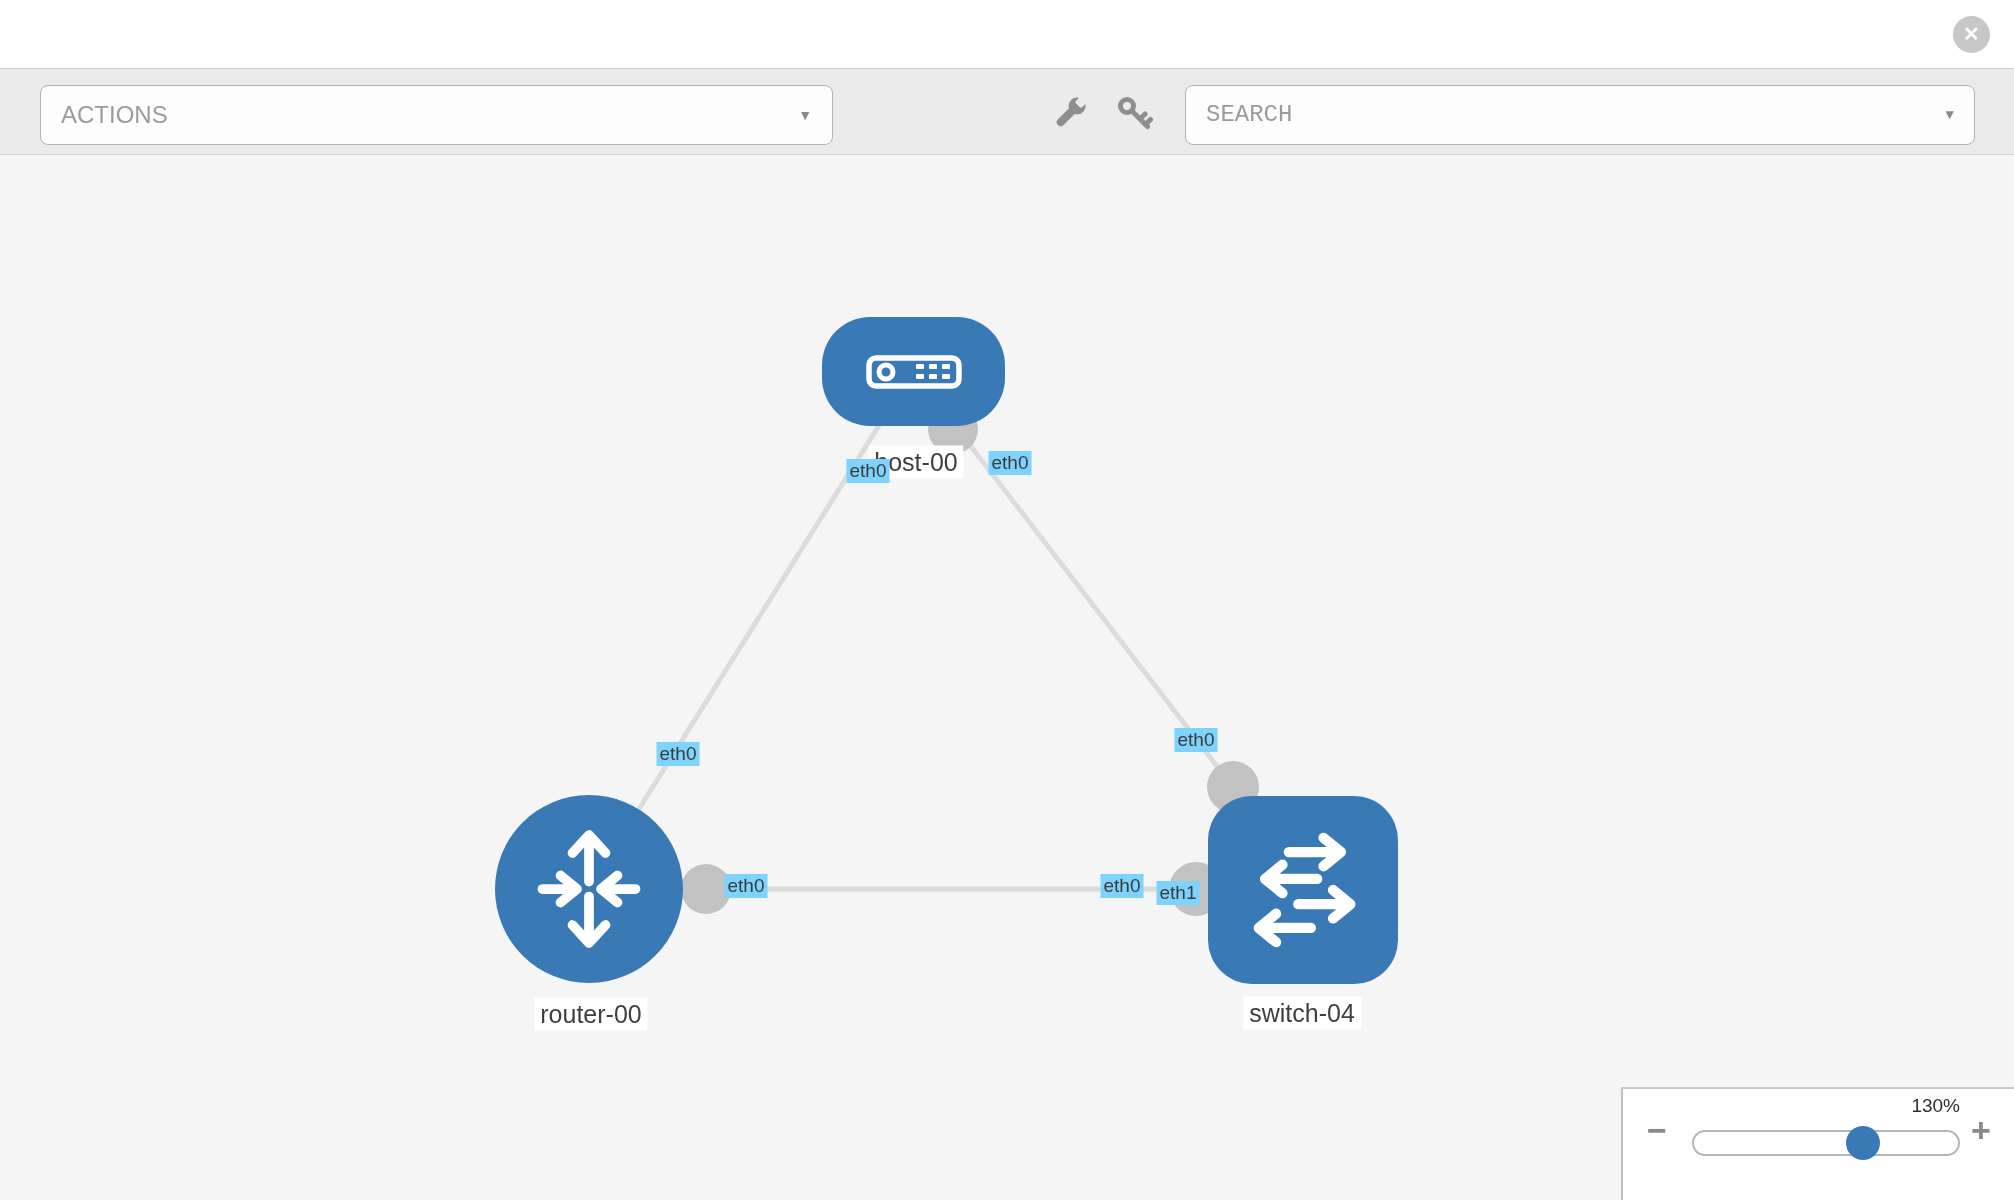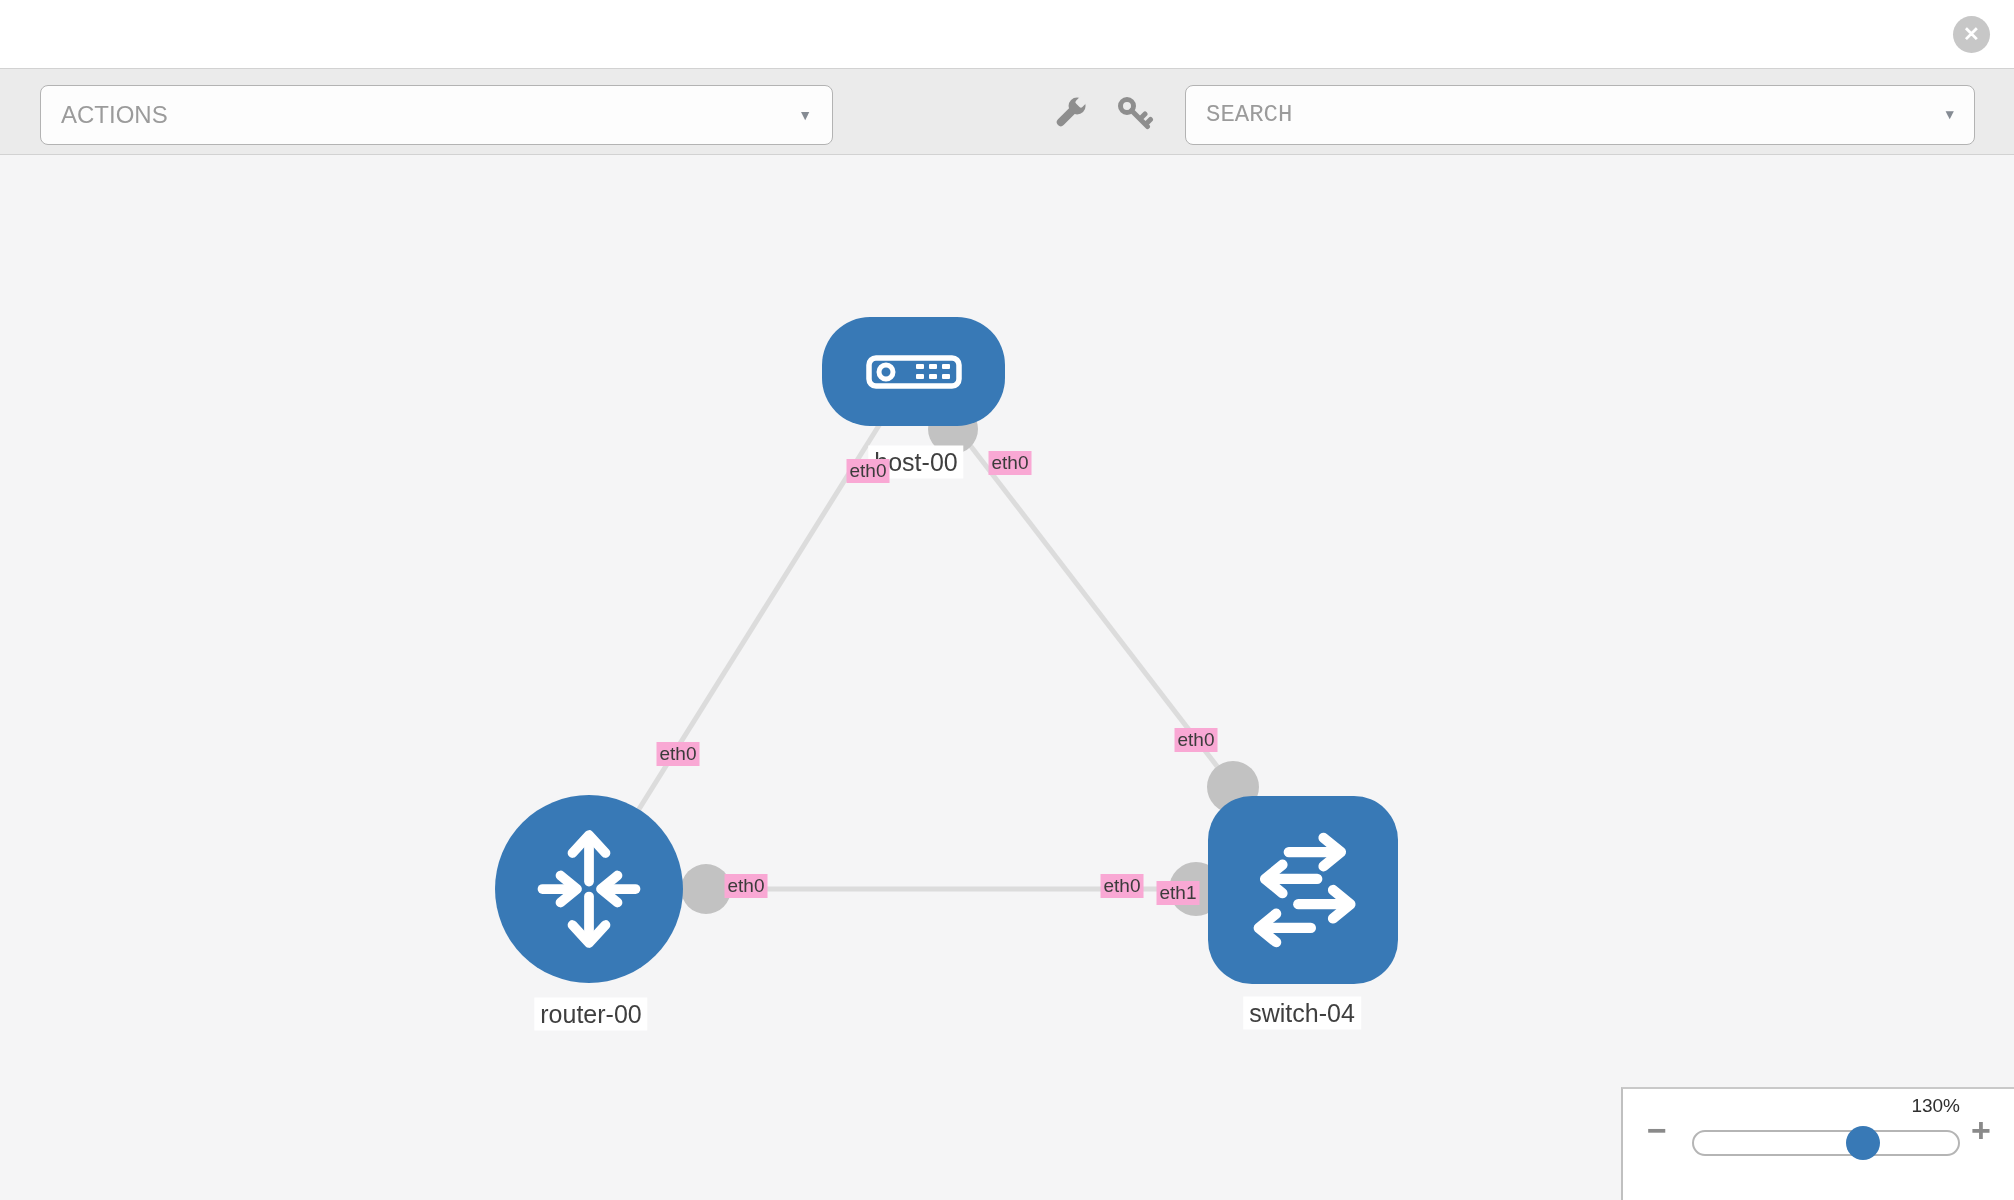--- a/index.html
+++ b/index.html
@@ -26,21 +26,21 @@
   .canvas{position:absolute;top:155px;left:0;right:0;bottom:0;background:#f5f5f6;}
   .links-svg{position:absolute;left:0;top:0;}
   .links-svg line{stroke:#dcdcdc;stroke-width:5;}
   .links-svg .port{fill:#c2c2c2;}
   .node{position:absolute;background:#3879b6;display:flex;align-items:center;justify-content:center;cursor:pointer;}
   .node-host{left:822px;top:162px;width:183px;height:109px;border-radius:48px;}
   .node-router{left:495px;top:640px;width:188px;height:188px;border-radius:50%;}
   .node-switch{left:1208px;top:641px;width:190px;height:188px;border-radius:44px;}
   .nlabel{position:absolute;transform:translate(-50%,-50%);background:#ffffff;color:#3f3f3f;
     font-size:25px;padding:2px 6px;white-space:nowrap;cursor:pointer;}
-  .ilabel{position:absolute;transform:translate(-50%,-50%);background:#f9a8d4;color:#3b3b3b;
+  .ilabel{position:absolute;transform:translate(-50%,-50%);background:#7dd3fc;color:#3b3b3b;
     font-size:19px;padding:1px 3px;white-space:nowrap;}
   
   .zoom-panel{position:absolute;right:0;bottom:0;width:391px;height:111px;background:#ffffff;
     border-top:2px solid #c9c9c9;border-left:2px solid #c0c0c0;}
   .zoom-level{position:absolute;left:69px;top:6px;width:268px;text-align:right;font-size:19px;color:#2f2f2f;}
   .zoom-minus,.zoom-plus{position:absolute;top:24px;font-size:34px;font-weight:bold;color:#8a8a8a;cursor:pointer;line-height:34px;}
   .zoom-minus{left:24px;}
   .zoom-plus{left:348px;}
   .slider-track{position:absolute;left:69px;top:41px;width:268px;height:26px;border:2px solid #b5b5b5;
     border-radius:15px;box-sizing:border-box;background:#ffffff;cursor:pointer;}

